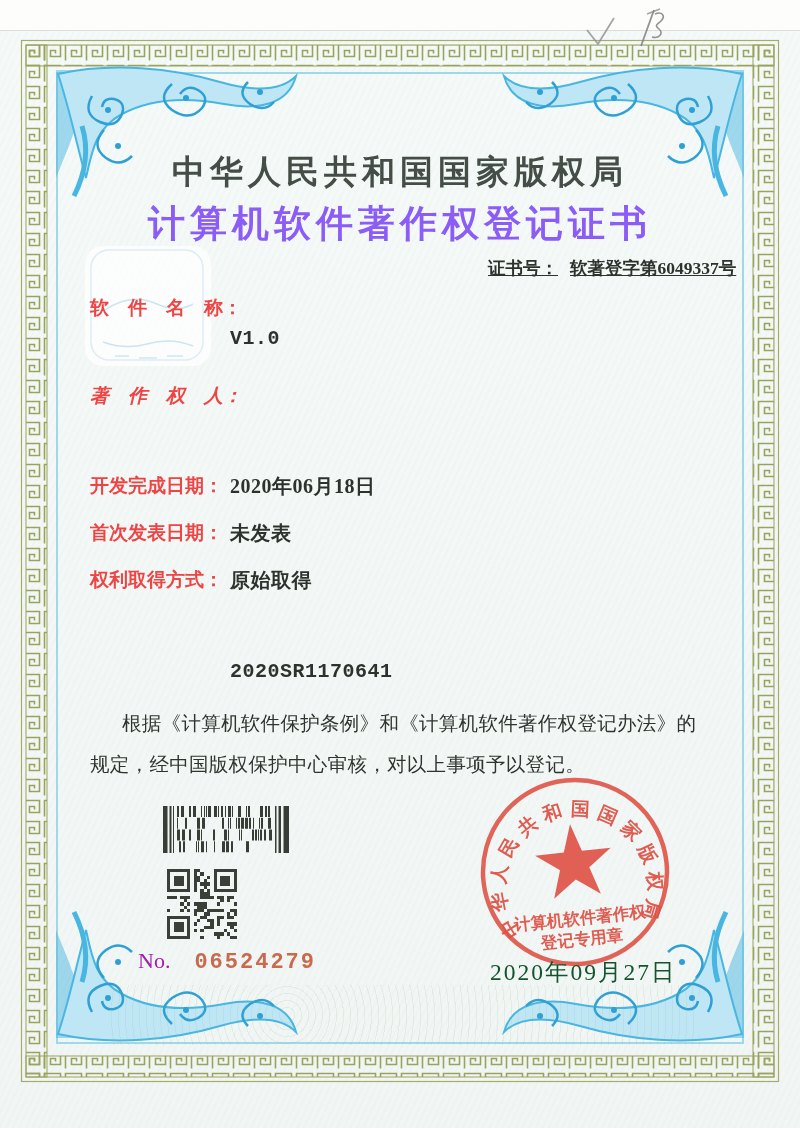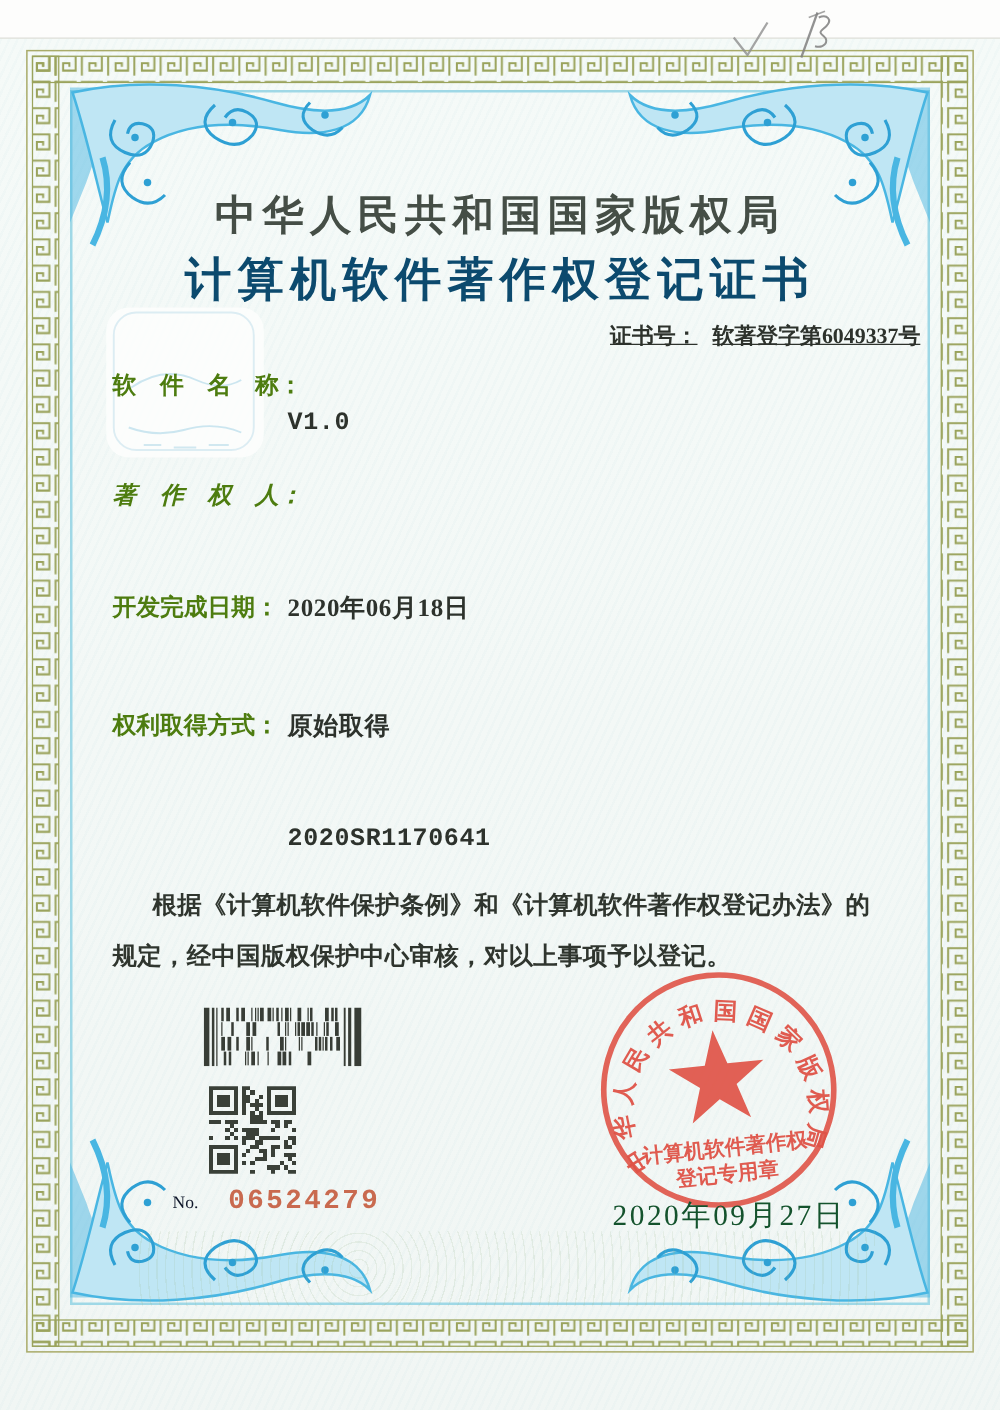--- a/index.html
+++ b/index.html
@@ -6,31 +6,31 @@
   .stage{position:relative;width:800px;height:1128px;overflow:hidden;background:#fdfdfc;
          font-family:"Liberation Serif","DejaVu Serif",serif;}
   .paper{position:absolute;left:0;top:30px;width:800px;height:1101px;
          background:linear-gradient(#f5faf8,#f1f6f4);border-top:1px solid #ddded8;}
   .paper::after{content:"";position:absolute;inset:0;
          background:repeating-linear-gradient(115deg,rgba(150,200,210,.05) 0 2px,transparent 2px 6px);}
   .layer{position:absolute;left:0;top:0;width:800px;height:1131px;}
   .authority{position:absolute;left:0;top:150px;width:800px;text-align:center;
          font-size:33px;font-weight:700;letter-spacing:5px;color:#454e46;}
   .cert-title{position:absolute;left:0;top:199px;width:800px;text-align:center;
-         font-size:37px;font-weight:700;letter-spacing:5px;color:#0c4a6e;}
+         font-size:37px;font-weight:700;letter-spacing:5px;color:#8b5cf6;}
   .cert-no{position:absolute;left:488px;top:256px;font-size:17.5px;font-weight:700;color:#2d322c;text-decoration:underline;}
   .cert-no .v{margin-left:12px;}
   .row{position:absolute;left:0;width:100%;height:30px;}
   .row .label{position:absolute;left:90px;font-family:"Liberation Sans","DejaVu Sans",sans-serif;
-         font-size:19px;font-weight:700;color:#4d7c0f;}
+         font-size:19px;font-weight:700;color:#ef4444;}
   .row .value{position:absolute;left:230px;font-size:20px;font-weight:600;color:#2d322c;letter-spacing:.5px;}
   .mono{font-family:"Liberation Mono","DejaVu Sans Mono",monospace;font-weight:700;}
-  .stmt{position:absolute;font-size:19.5px;font-weight:700;color:#2f352e;letter-spacing:.3px;}
+  .stmt{position:absolute;font-size:19.5px;font-weight:400;color:#2f352e;letter-spacing:.3px;}
   .serial{position:absolute;left:138px;top:948px;}
-  .serial .no-label{font-size:14px;color:#0f172a;}
+  .serial .no-label{font-size:22px;color:#a21caf;}
   .serial .no-digits{font-family:"Liberation Mono","DejaVu Sans Mono",monospace;
          font-size:22px;font-weight:700;color:#c96a4f;letter-spacing:2px;margin-left:24px;}
   .issue-date{position:absolute;left:490px;top:956px;font-size:23.5px;font-weight:400;
          color:#14532d;letter-spacing:2px;}
   .whiteout{position:absolute;left:85px;top:246px;width:126px;height:120px;border-radius:18px;
          background:rgba(253,254,253,.85);}
   .corner{position:absolute;width:250px;height:140px;}
   .corner.tr{transform:scaleX(-1);}
   .corner.bl{transform:scaleY(-1);}
   .corner.br{transform:scale(-1,-1);}
@@ -140,20 +140,24 @@
   </div>
   <div class="row" style="top:327px;">
     <span class="value mono">V1.0</span>
   </div>
   <div class="row" style="top:383px;font-style:italic;">
     <span class="label">著　作　权　人：</span>
   </div>
   <div class="row" style="top:473px;">
     <span class="label">开发完成日期：</span>
     <span class="value">2020年06月18日</span>
+  </div>
+  <div class="row" style="top:520px;">
+    <span class="label">首次发表日期：</span>
+    <span class="value">未发表</span>
   </div>
   <div class="row" style="top:567px;">
     <span class="label">权利取得方式：</span>
     <span class="value">原始取得</span>
   </div>
   <div class="row" style="top:660px;">
     <span class="value mono">2020SR1170641</span>
   </div>
 
   <div class="stmt" style="left:122px;top:710px;">根据《计算机软件保护条例》和《计算机软件著作权登记办法》的</div>

